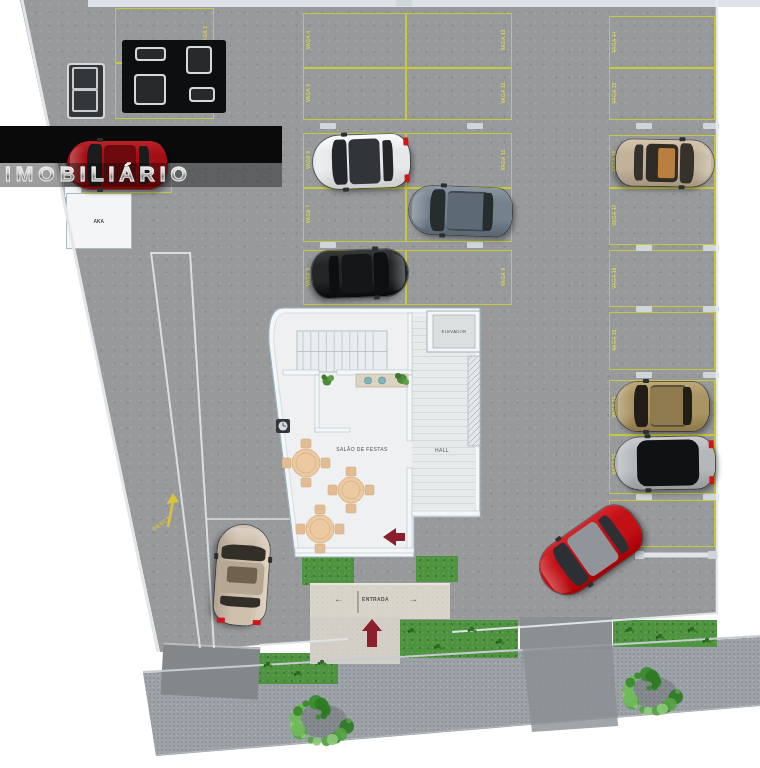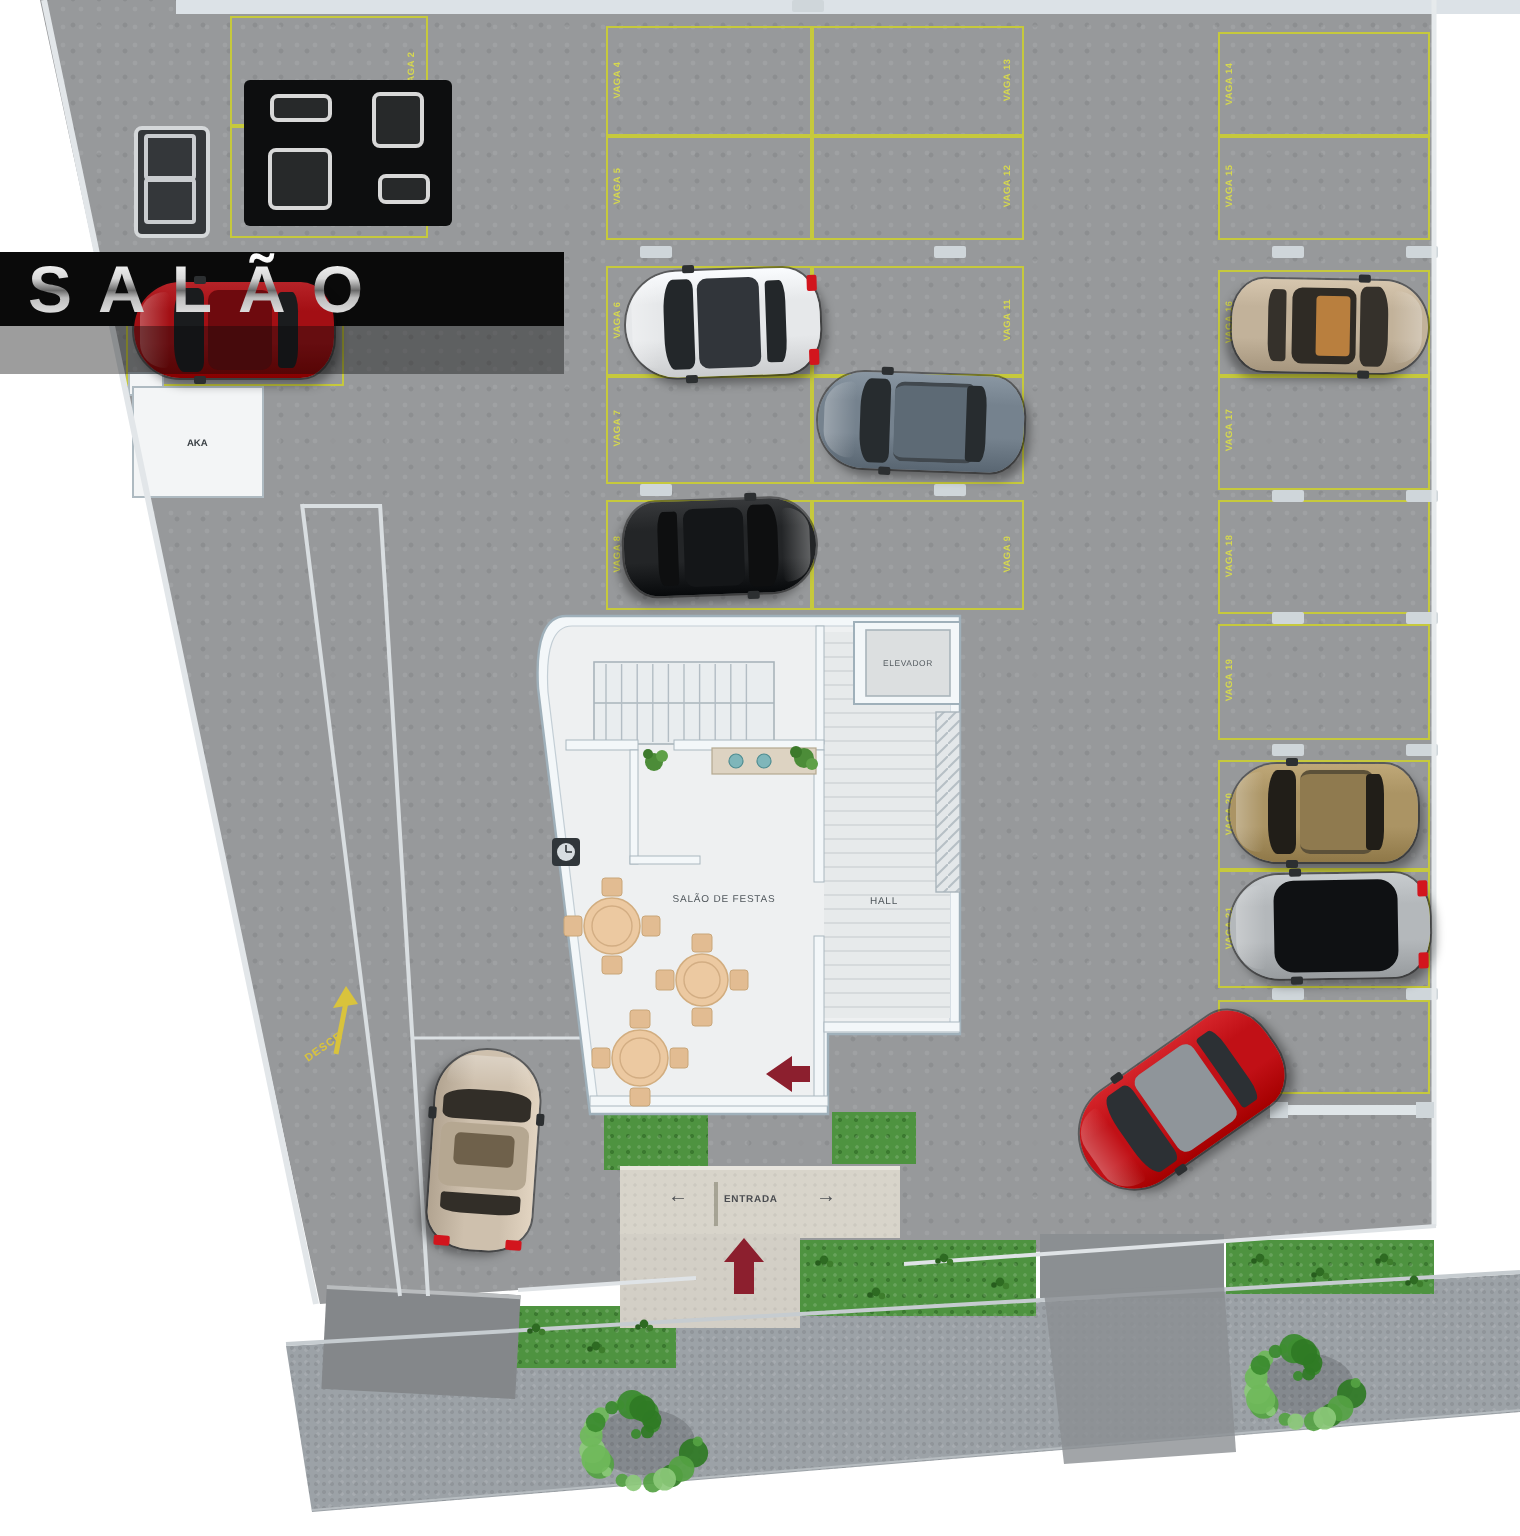--- a/index.html
+++ b/index.html
@@ -451,21 +451,21 @@
         <div style="left: 37px; top: 4.16px; width: 32px; height: 43.68px; background: rgb(181, 167, 145); border-radius: 5px;"></div>
         <div style="left: 42px; top: 11.44px; width: 16px; height: 29.12px; background: rgb(111, 97, 75); border-radius: 3px;"></div>
         <div style="left: 72px; top: 5.72px; width: 10px; height: 40.56px; background: rgb(50, 46, 40); border-radius: 2px 3px 3px 2px / 2px 10.4px 10.4px 2px;"></div>
         <div style="left: 94px; top: 4.16px; width: 4.5px; height: 7.8px; background: rgb(210, 21, 29); border-radius: 1px;"></div>
         <div style="left: 94px; top: 40.04px; width: 4.5px; height: 7.8px; background: rgb(210, 21, 29); border-radius: 1px;"></div>
         <div style="left: 30px; top: -3px; width: 6px; height: 4px; background: rgb(44, 47, 49); border-radius: 1px;"></div>
         <div style="left: 30px; bottom: -3px; width: 6px; height: 4px; background: rgb(44, 47, 49); border-radius: 1px;"></div>
       </div>
     </div>
   <div id="banner-tint"></div>
-  <div id="banner-line1">SALÃO</div>
+  <div id="banner-line2">IMOBILIÁRIO</div>
 
   <div id="logo-small">
     <div class="cell" style="top:2px;"></div>
     <div class="cell" style="top:24px;"></div>
   </div>
   <div id="logo-big">
     <div class="cell" style="left:13px;top:7px;width:27px;height:10px;"></div>
     <div class="cell" style="left:64px;top:6px;width:22px;height:24px;"></div>
     <div class="cell" style="left:12px;top:34px;width:28px;height:27px;"></div>
     <div class="cell" style="left:67px;top:47px;width:22px;height:11px;"></div>

